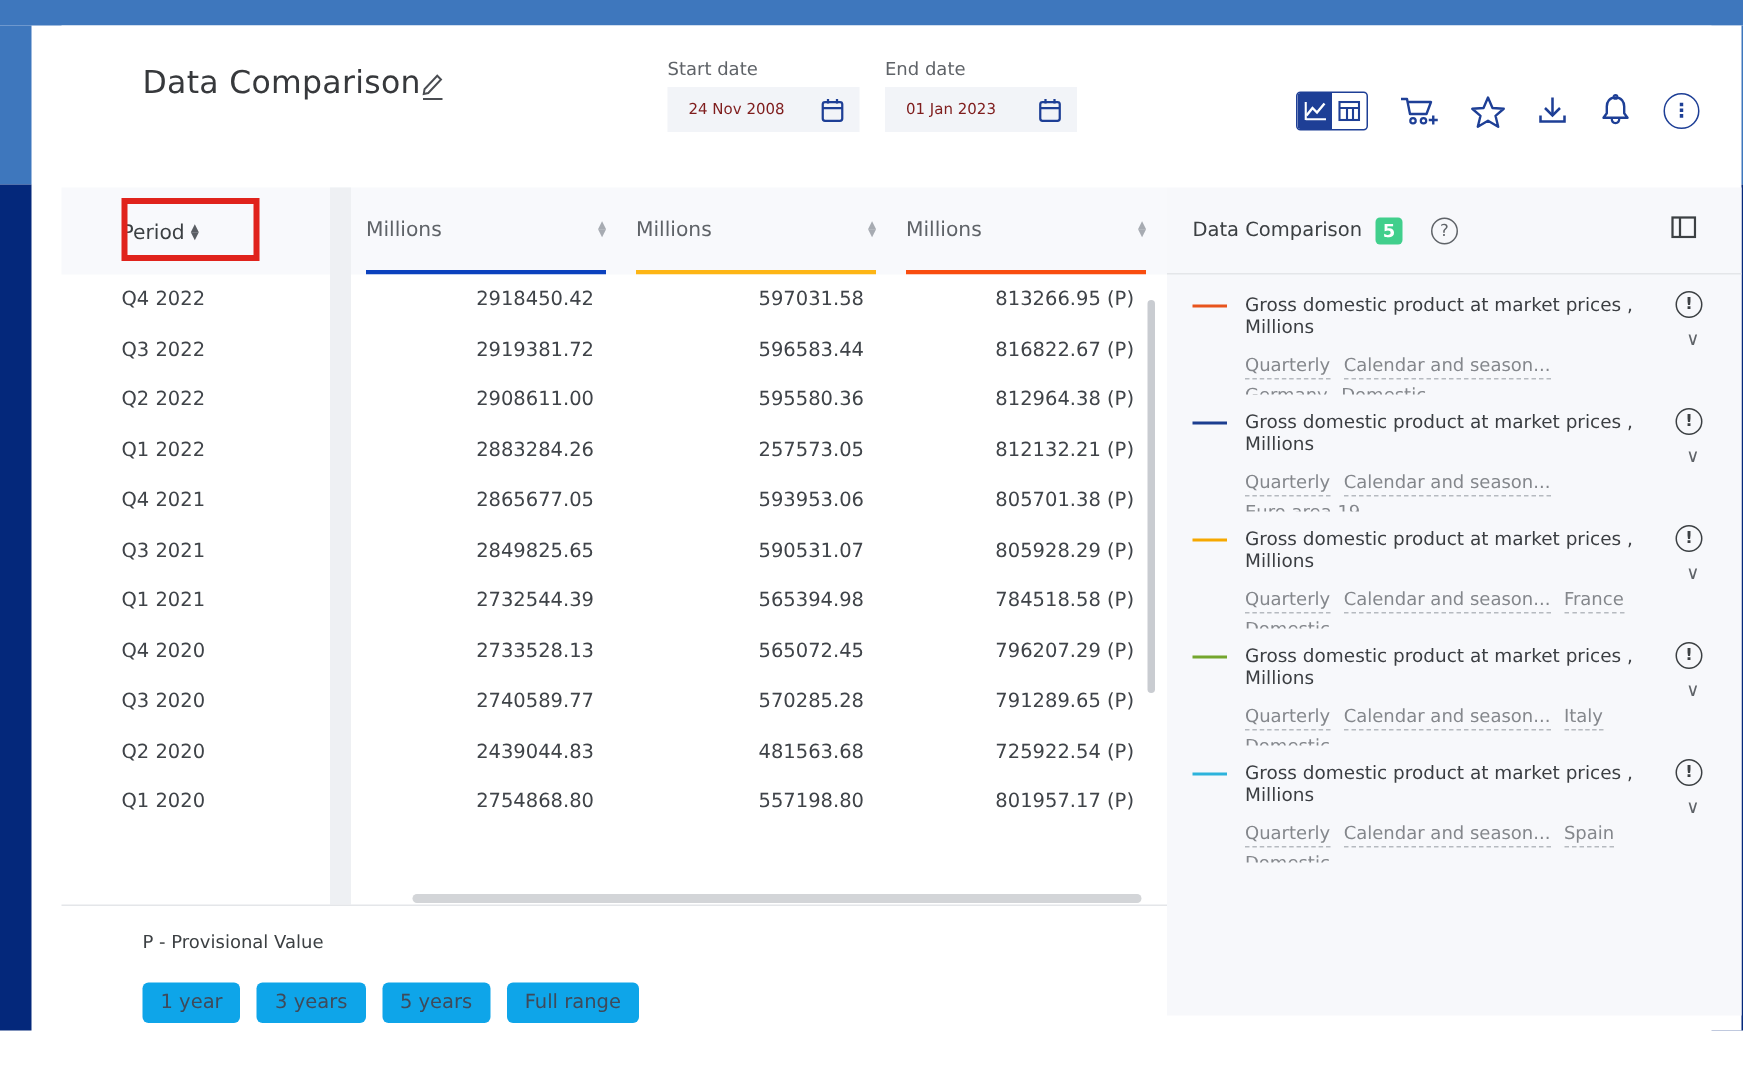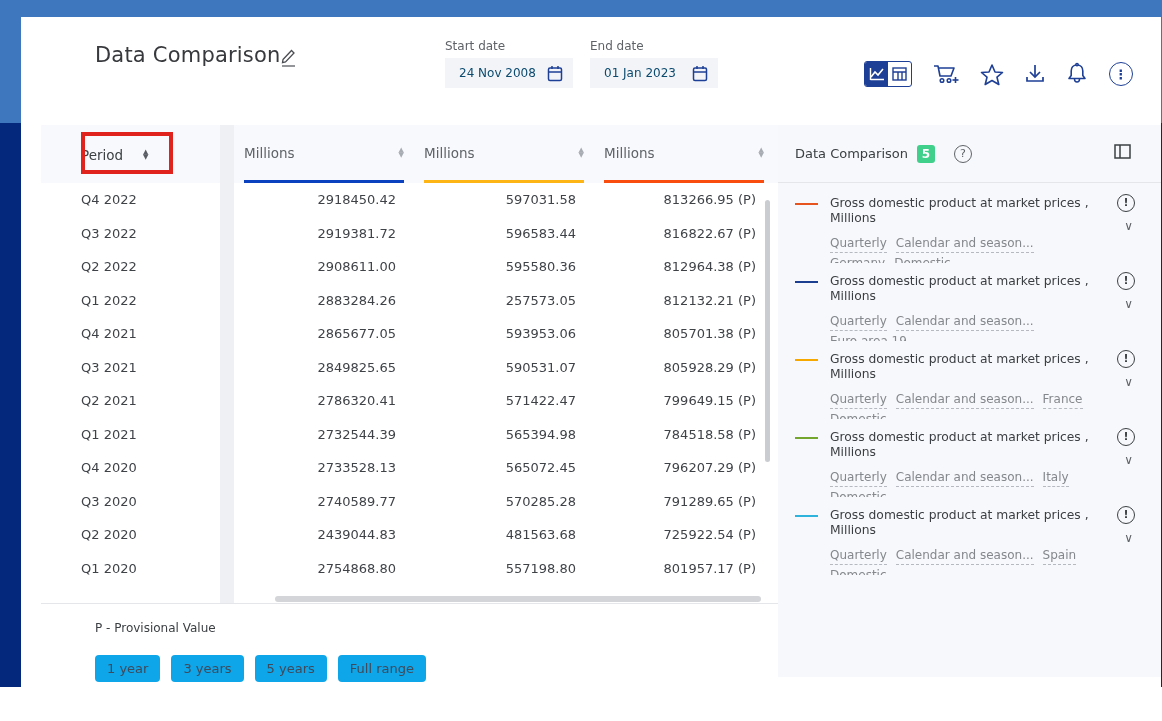--- a/index.html
+++ b/index.html
@@ -18,35 +18,35 @@
   #card { left:21px; top:17px; width:1120px; height:670px; background:#fff;margin-left:20px; }
 
   
   #page-title { left:54px; top:26px; font-size:21px; color:#37393c; letter-spacing:.2px; }
   #edit-ic { left:238px; top:30px; color:#4a4d52; cursor:pointer; }
   .date-group { top:22px; width:130px; }
   #sd-group { left:404px; } #ed-group { left:549px; }
   .date-label { font-size:12px; color:#5f6368; margin-bottom:5px; }
   .date-field { width:128px; height:30px; background:#f2f4f8; display:flex; align-items:center;
                 padding:0 10px 0 14px; cursor:pointer; }
-  .date-val { font-size:12px; color:#0c4a6e; flex:1; }
+  .date-val { font-size:10px; color:#7f1d1d; flex:1; }
   .cal-ic svg { display:block; }
 
   #toolbar { right:28px; top:44px; display:flex; align-items:center; gap:21px; }
   .tb-ic { cursor:pointer; display:flex; align-items:center; justify-content:center; }
   #view-toggle { width:48px; height:26px; border:1.6px solid #1e3f96; border-radius:3px;
                  display:flex; overflow:hidden; }
   #view-toggle .half { width:50%; height:100%; display:flex; align-items:center; justify-content:center; }
   #view-toggle .sel { background:#1e3f96; }
   #kebab-ic { width:24px; height:24px; border:1.5px solid #1e3f96; border-radius:50%;
               color:#1e3f96; font-size:13px; font-weight:bold; line-height:21px; text-align:center; }
 
   
   #thead { left:0; top:108px; width:737px; height:58px; background:#f8f9fc; }
-  #period-head { left:40px; top:22px; display:flex; align-items:center; gap:20px;
+  #period-head { left:40px; top:22px; display:flex; align-items:center; gap:4px;
                  font-size:13.5px; color:#3c4043; cursor:pointer; }
   #col-divider { left:179px; top:108px; width:14px; height:478px; background:#eef0f3; }
   .sorter { display:flex; flex-direction:column; line-height:5px; font-size:7px; color:#595d63; }
   .sorter.lt { color:#a7abb2; }
   #cols-head { left:193px; top:108px; width:544px; height:58px; display:flex; overflow:hidden; }
   .chead { width:180px; padding:20px 10px 0 10px; position:relative; cursor:pointer; }
   .chead .lbl-row { display:flex; justify-content:space-between; align-items:center;
                     font-size:13.5px; color:#5f6368; }
   .chead .uline { position:absolute; left:10px; bottom:0; width:160px; height:3px; }
 
@@ -278,28 +278,20 @@
       </div>
       <div class="trow">
         <div class="pcell">Q3 2021</div>
         <div class="vals">
           <div class="vcell">2849825.65</div>
           <div class="vcell">590531.07</div>
           <div class="vcell">805928.29 (P)</div>
         </div>
       </div>
       <div class="trow">
-        <div class="pcell">Q2 2021</div>
-        <div class="vals">
-          <div class="vcell">2786320.41</div>
-          <div class="vcell">571422.47</div>
-          <div class="vcell">799649.15 (P)</div>
-        </div>
-      </div>
-      <div class="trow">
         <div class="pcell">Q1 2021</div>
         <div class="vals">
           <div class="vcell">2732544.39</div>
           <div class="vcell">565394.98</div>
           <div class="vcell">784518.58 (P)</div>
         </div>
       </div>
       <div class="trow">
         <div class="pcell">Q4 2020</div>
         <div class="vals">

